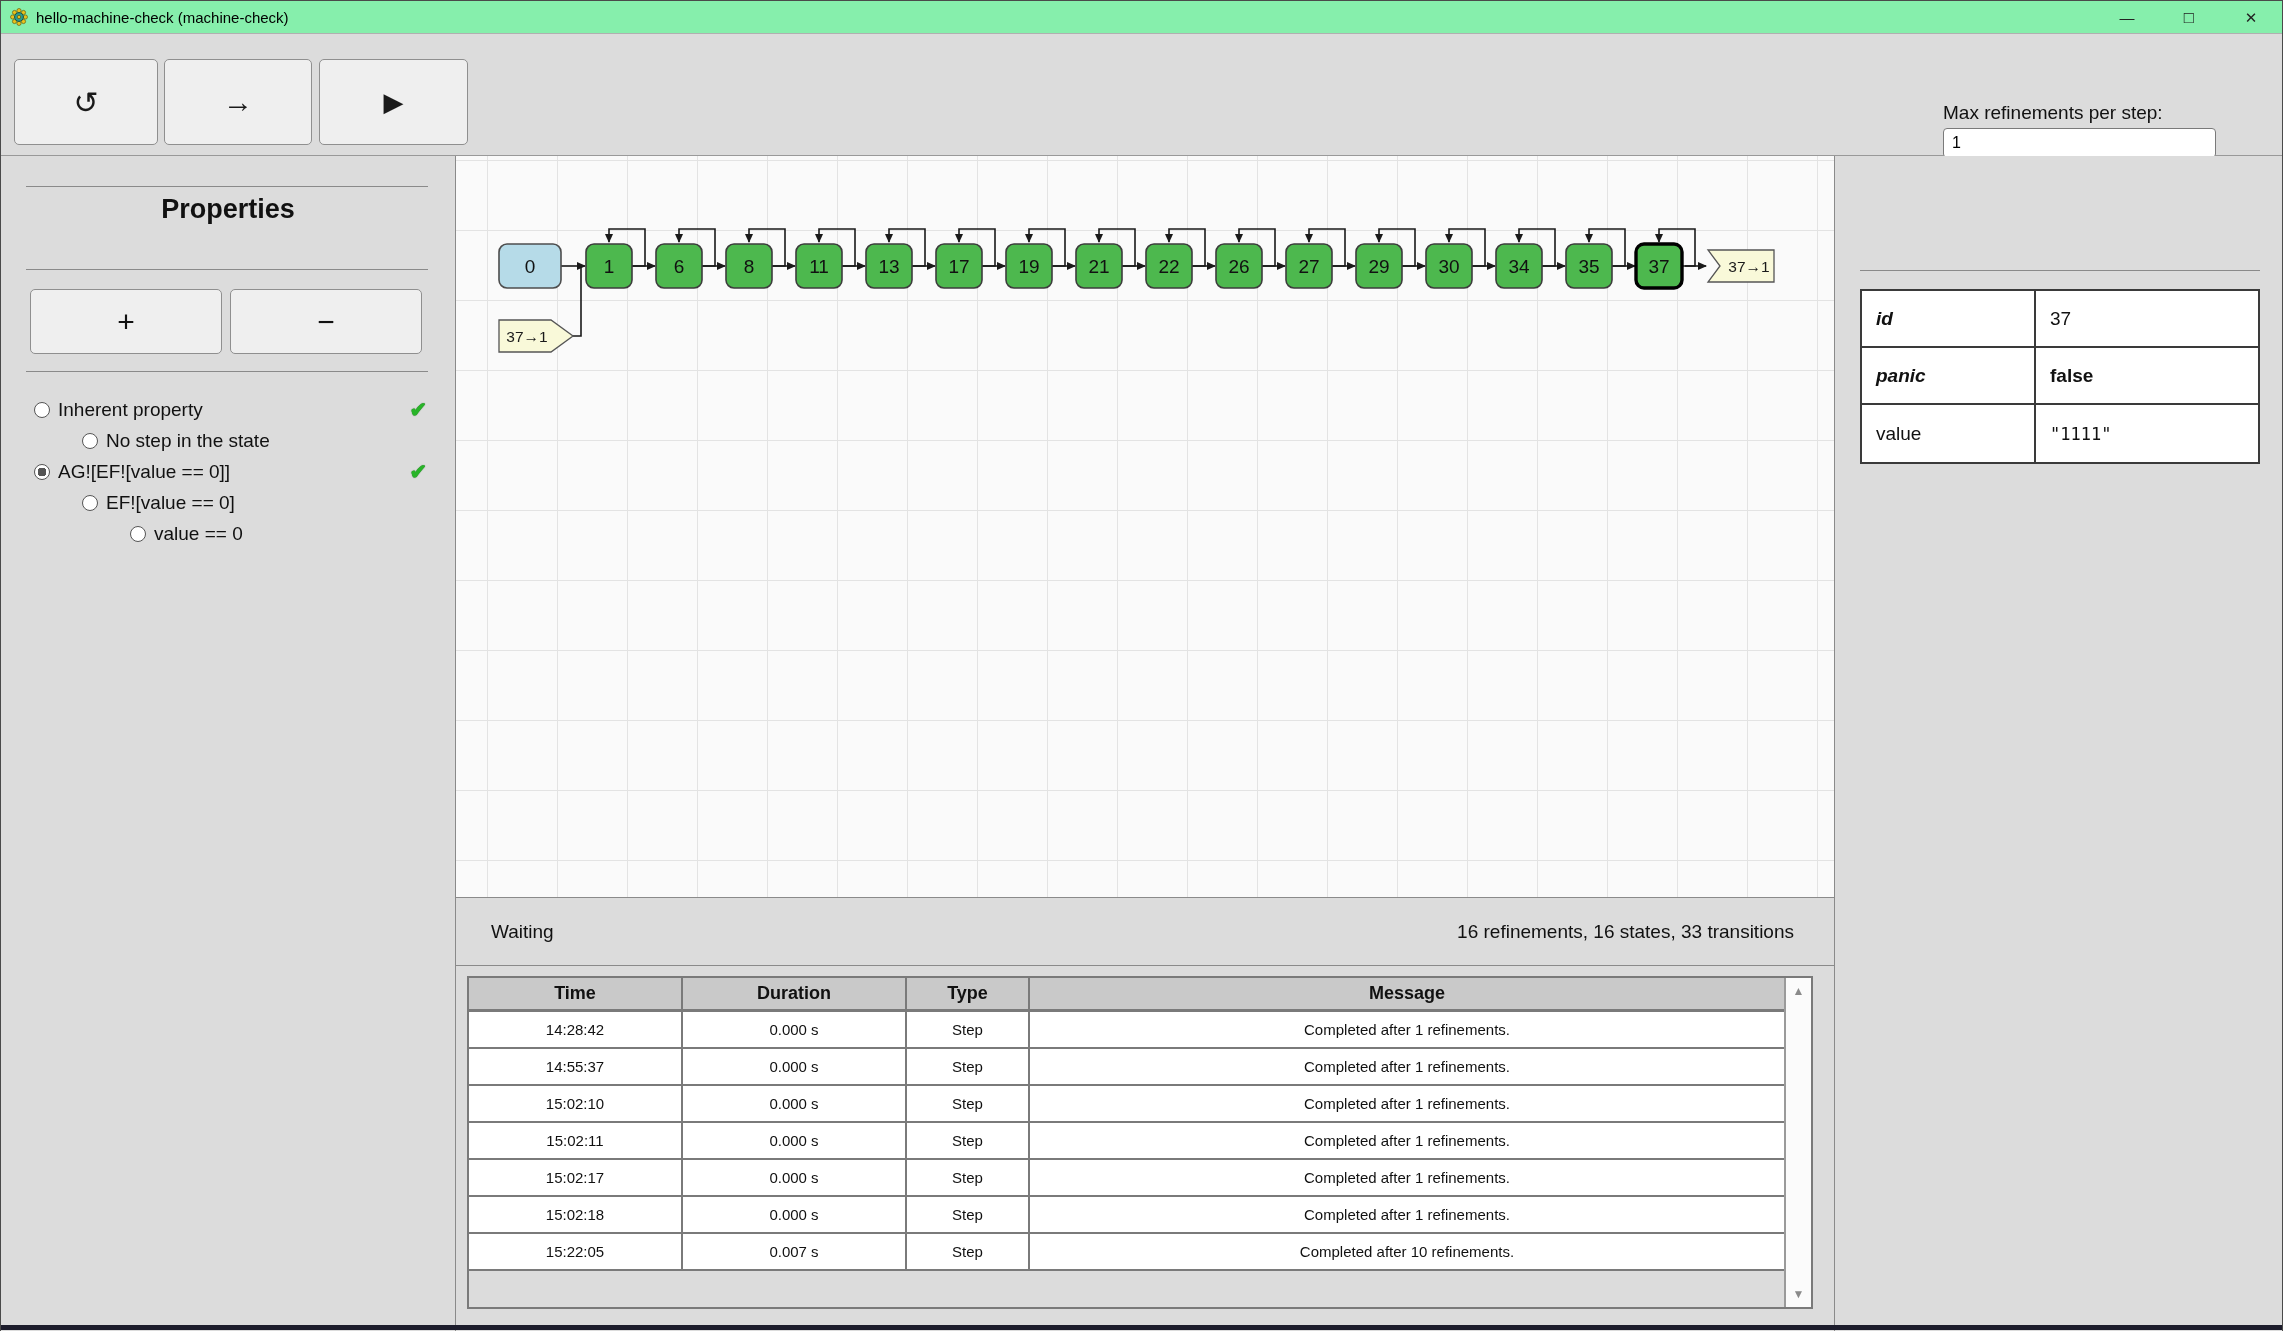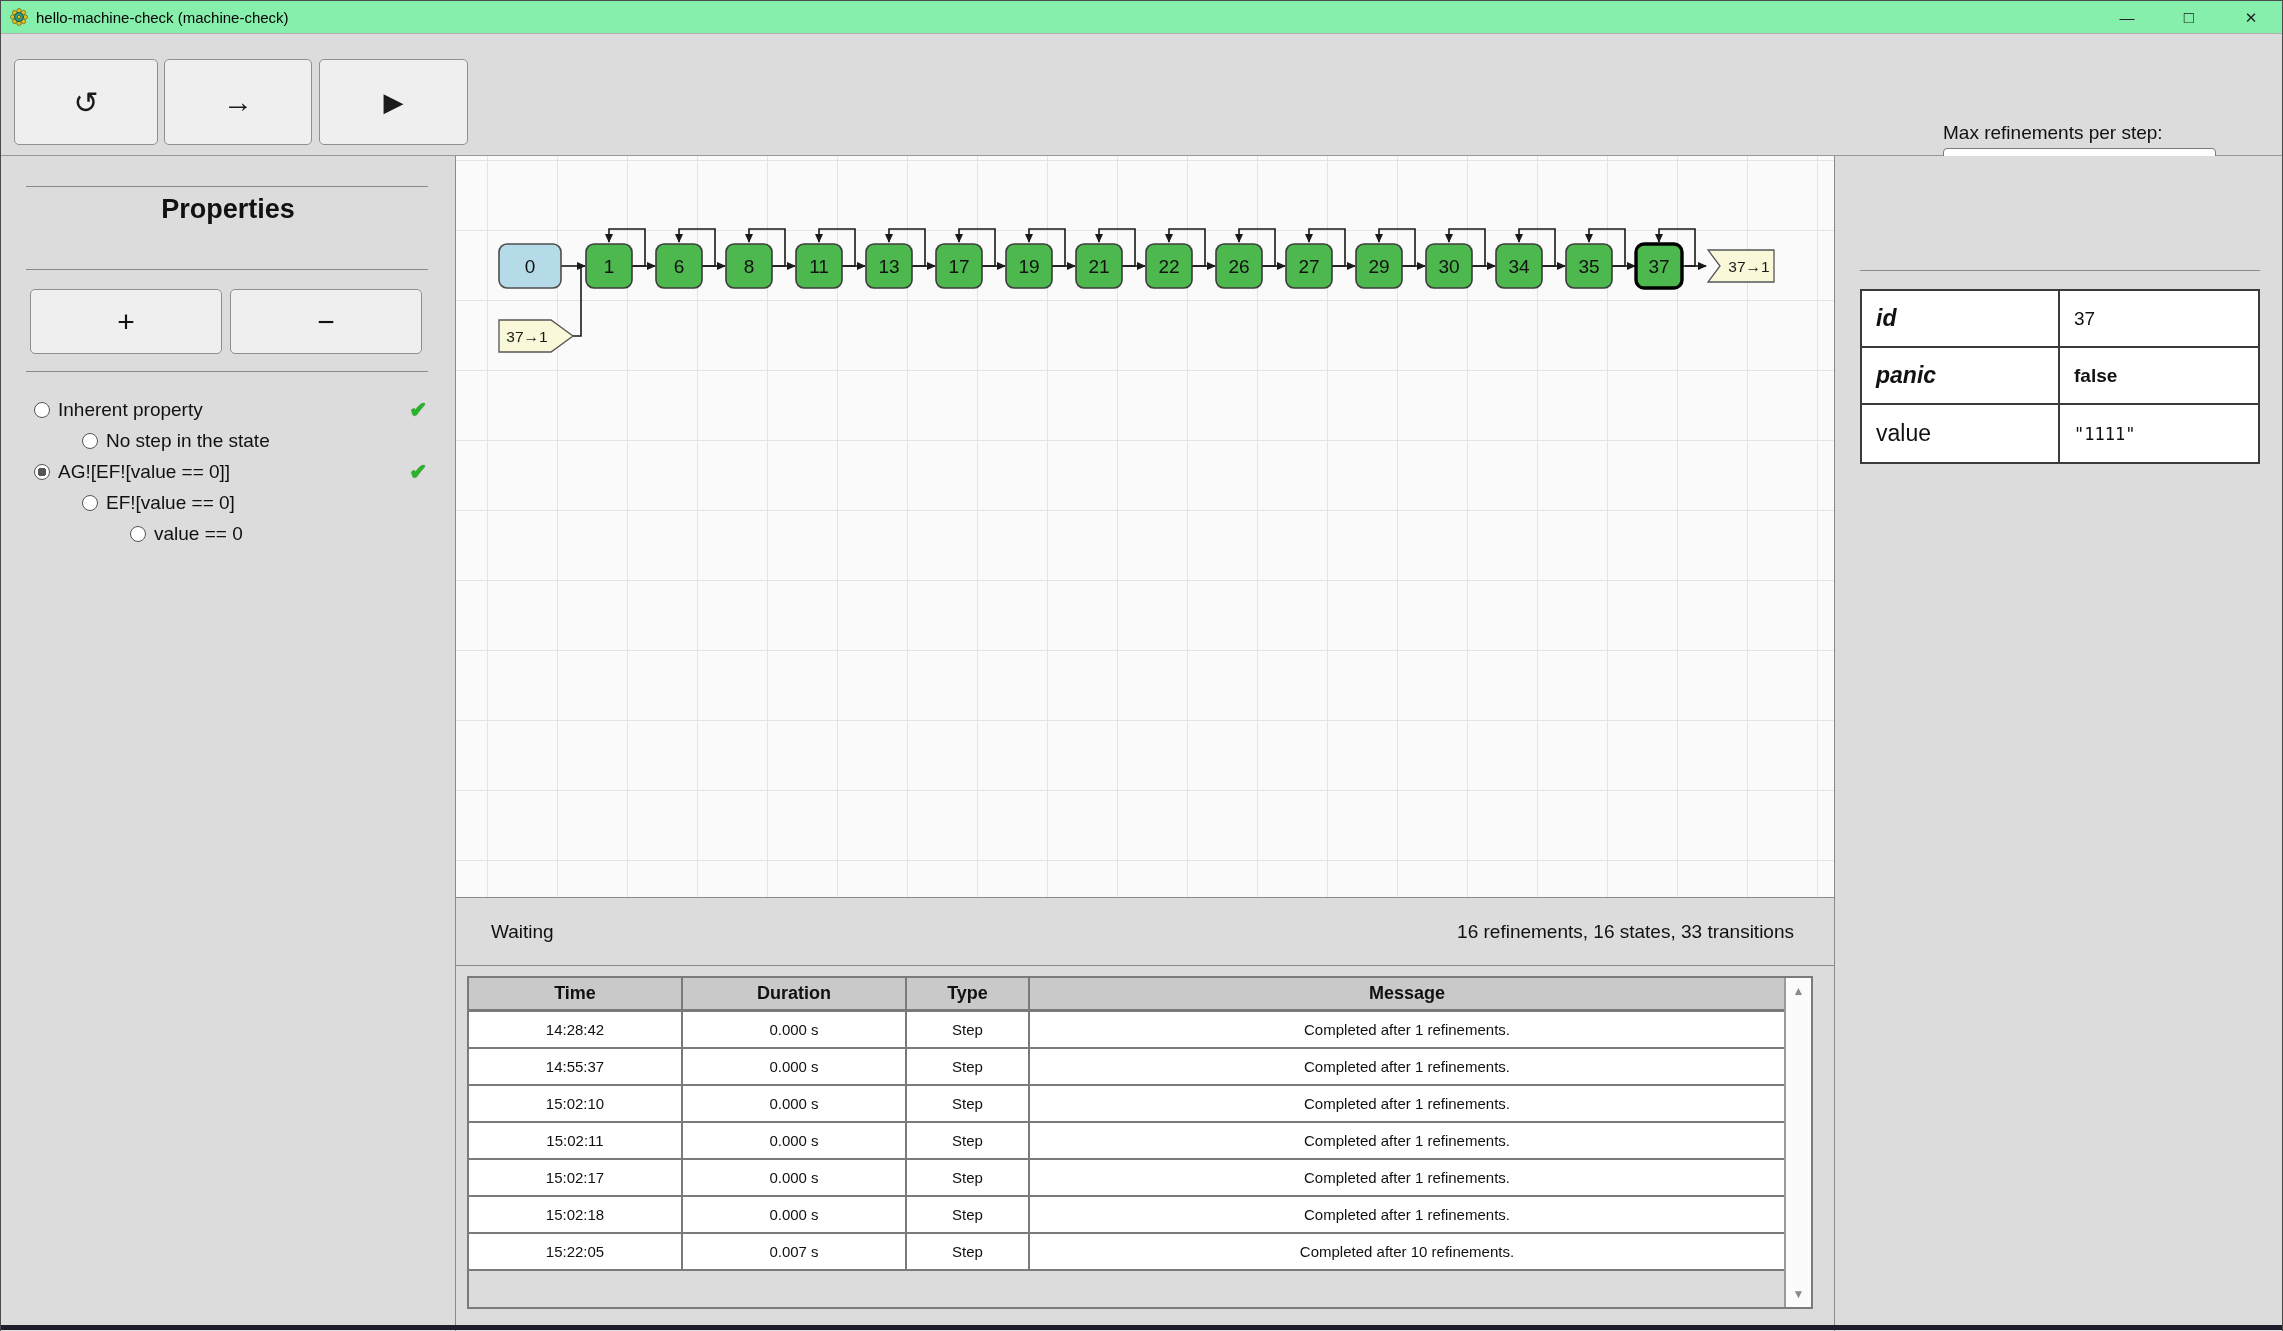--- a/index.html
+++ b/index.html
@@ -14,21 +14,21 @@
   .win-controls { position:absolute; right:0; top:0; height:33px; display:flex; }
   .win-btn { width:62px; height:33px; display:flex; align-items:center; justify-content:center; font-size:15px; color:#222; }
   .win-btn.max { font-size:17px; }
 
   
   .toolbar { height:122px; background:#dcdcdc; border-bottom:1px solid #999; position:relative; }
   .tb-btn { position:absolute; top:25px; height:86px; background:#efefef; border:1px solid #8f8f8f; border-radius:5px; display:flex; align-items:center; justify-content:center; font-size:30px; color:#1a1a1a; cursor:default; }
   .tb-reset { left:13px; width:144px; }
   .tb-step { left:163px; width:148px; }
   .tb-run  { left:318px; width:149px; font-size:26px; }
-  .tb-right { position:absolute; right:59px; top:88px; width:280px; }
+  .tb-right { position:absolute; right:59px; top:68px; width:280px; }
   .tb-right-label { font-size:19px; text-align:left; margin-bottom:4px; white-space:nowrap; }
   .tb-input { width:273px; height:30px; border:1px solid #7a7a7a; border-radius:4px; background:#fff; font-size:16px; font-family:"Liberation Sans",sans-serif; padding:0 8px; }
 
   
   .content { display:flex; height:1176px;justify-content:center; }
   .left-panel { width:455px; background:#dcdcdc; border-right:1px solid #8a8a8a; position:relative; }
   .center-col { width:1378px; position:relative; }
   .right-panel { flex:1; background:#dcdcdc; border-left:1px solid #8a8a8a; position:relative; }
 
   
@@ -65,21 +65,21 @@
   .log-scrollbar { width:27px; border-left:2px solid #9a9a9a; background:#fbfbfb; position:relative; }
   .scroll-arrow { position:absolute; left:0; width:100%; text-align:center; color:#8a8a8a; font-size:12px; }
   .scroll-up { top:6px; } .scroll-down { bottom:6px; }
 
   
   .rp-title { position:absolute; top:42px; left:0; width:100%; text-align:center; font-size:27px; font-weight:bold; }
   .rp-divider { position:absolute; top:114px; left:25px; width:400px; border-top:1px solid #8a8a8a; }
   .sf-table { position:absolute; top:133px; left:25px; width:400px; background:#fff; border:2px solid #3a3a3a; }
   .sf-row { display:flex; height:57px; border-bottom:2px solid #3a3a3a; }
   .sf-row:last-child { border-bottom:none; }
-  .sf-name { width:198px; border-right:2px solid #3a3a3a; display:flex; align-items:center; padding-left:14px; font-size:23px; }
+  .sf-name { width:174px; border-right:2px solid #3a3a3a; display:flex; align-items:center; padding-left:14px; font-size:19px; }
   .sf-value { flex:1; display:flex; align-items:center; padding-left:14px; font-size:19px; }
   .emph { font-weight:bold; font-style:italic; }
   .bold { font-weight:bold; }
   .mono { font-family:"DejaVu Sans Mono", monospace; font-size:17px; }
 
   .bottom-strip { position:absolute; bottom:0; left:0; width:100%; height:5px; background:#1d1d2c; }
 </style>
 </head>
 <body>
 

